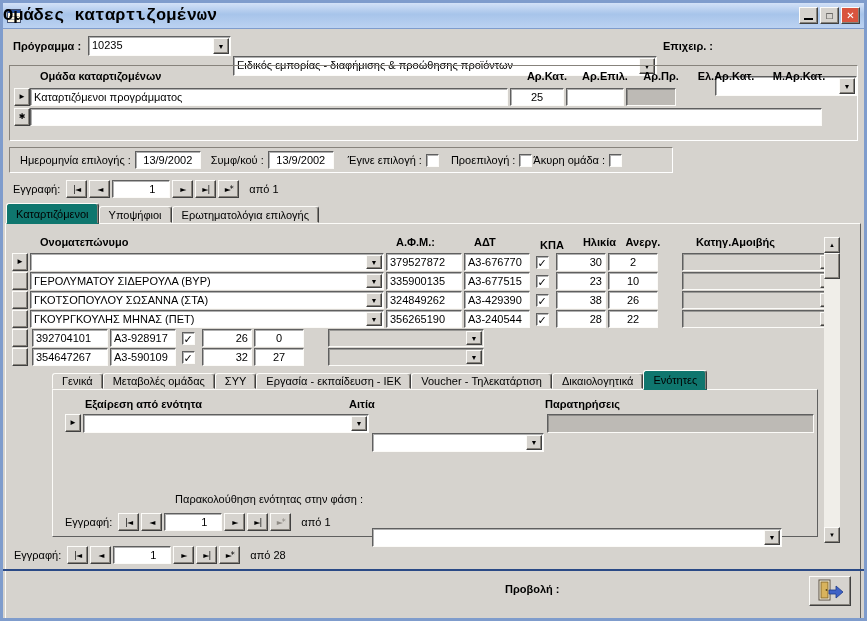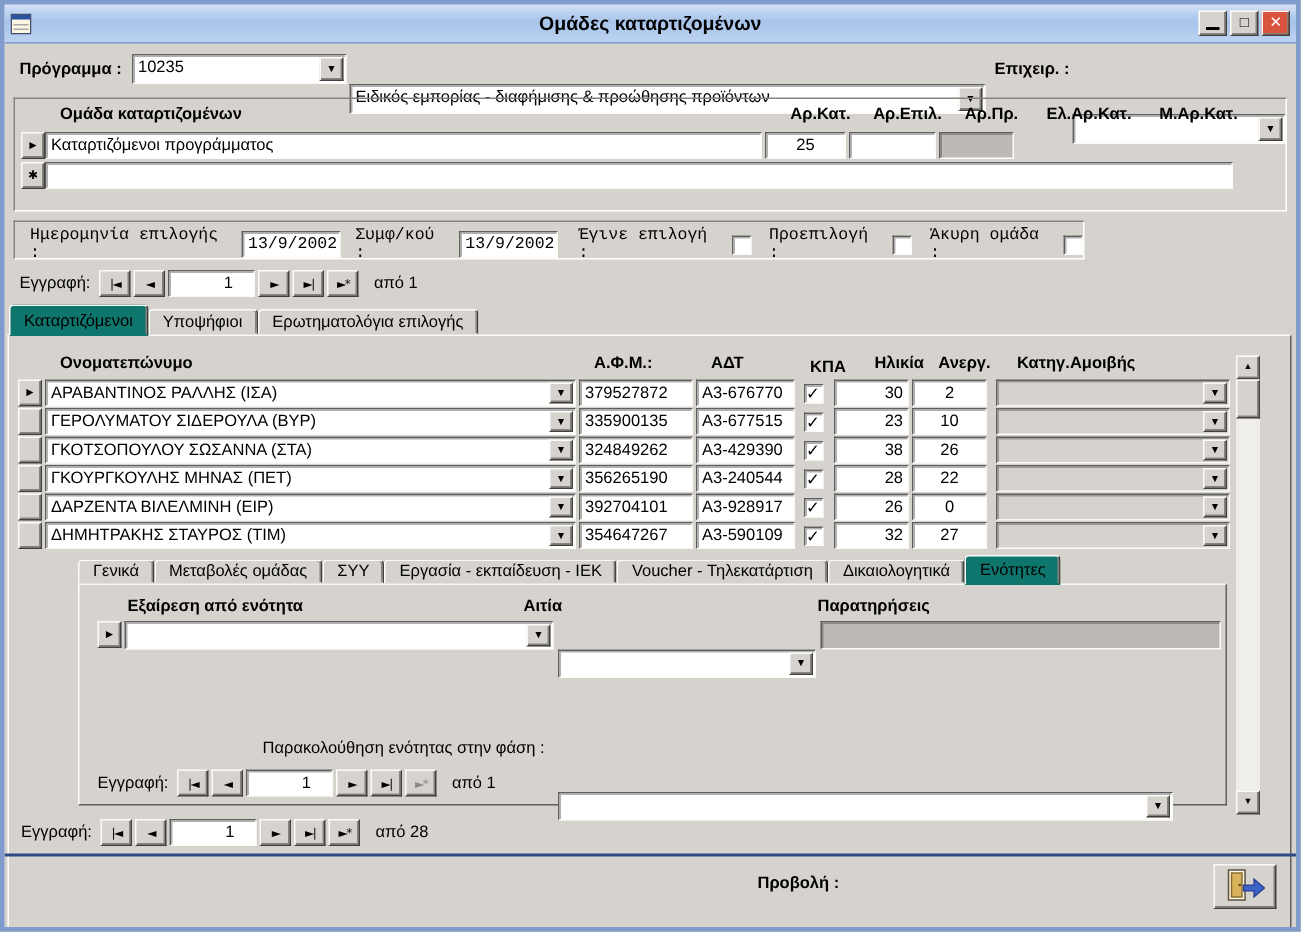--- a/index.html
+++ b/index.html
@@ -19,21 +19,21 @@
              box-shadow:inset -1px -1px 0 #87837c; box-sizing:border-box; }
   .etched { border:1px solid; border-color:#87837c #fff #fff #87837c; box-sizing:border-box; }
   .panel  { background:#d6d3ce; border:1px solid; border-color:#fcfbf8 #5f5f5f #5f5f5f #fcfbf8; box-sizing:border-box; }
   .grayf  { background:#bdbab5 !important; }
 
   
   .titlebar { position:absolute; left:0; top:0; width:861px; height:26px;
     background:linear-gradient(to bottom,#d3e1f7,#a7c4ea 45%,#bcd2f1);
     border-bottom:1px solid #7f9ccc;
     display:flex; align-items:center; padding:0 4px; box-sizing:border-box; }
-  .title-text { position:absolute; left:0; right:0; text-align:center; font-weight:bold; font-size:13px; }
+  .title-text { position:absolute; left:0; right:0; text-align:left; font-weight:bold; font-size:17px;font-family:Liberation Mono, monospace; }
   .win-icon { width:16px; height:16px; display:flex; align-items:center; }
   .win-buttons { margin-left:auto; display:flex; z-index:2; }
   .win-btn { width:19px; height:17px; margin-left:2px; background:#d6d3ce;
     border:1px solid; border-color:#fcfbf8 #404040 #404040 #fcfbf8; box-shadow:inset -1px -1px 0 #87837c;
     display:flex; align-items:center; justify-content:center; font-size:10px; position:relative; box-sizing:border-box; }
   .win-btn.close { background:#d9543e; color:#fff; font-weight:bold; }
   .minbar { position:absolute; left:4px; bottom:3px; width:9px; height:2px; background:#000; }
 
   
   .field { height:18px; padding:2px 3px 0; font-size:11px; white-space:nowrap; overflow:hidden; box-sizing:border-box; }
@@ -81,21 +81,21 @@
   
   .t-row { display:flex; align-items:flex-start; height:19px; }
   .t-sel { width:18px; }
   .t-name { width:354px; height:18px; }
   .t-afm { width:76px; margin-left:2px; }
   .t-adt { width:66px; margin-left:2px; }
   .t-kpa { width:24px; display:flex; justify-content:center; align-items:center; height:18px; }
   .t-kpa .checkbox { margin-left:0; }
   .t-age { width:50px; margin-left:2px;text-align:right; }
   .t-unemp { width:50px; margin-left:2px; }
-  .t-pay { width:156px; margin-left:6px; height:18px; }
+  .t-pay { width:156px; margin-left:24px; height:18px; }
   .th { font-weight:bold; padding-top:1px; }
 
   
   .scrollbar { position:absolute; width:16px; background:#f0eee9; }
   .sb-btn { position:absolute; left:0; width:16px; height:16px; display:flex; align-items:center; justify-content:center; }
   .sb-btn .arr { font-size:6px; }
   .sb-thumb { position:absolute; left:0; width:16px; }
 </style>
 </head>
 <body>
@@ -166,31 +166,31 @@
       <div class="field sunken g-arpr center grayf"></div>
     </div>
     <div class="g-row abs" style="left:4px; top:42px;">
       <div class="rec-sel raisedb">
           <span>✱</span>
         </div>
       <div class="field sunken" style="width:792px;"></div>
     </div>
   </div>
 
-  <div class="abs etched" style="left:6px; top:144px; width:714px; height:26px;font-family:Liberation Mono, monospace;">
+  <div class="abs etched" style="left:6px; top:144px; width:664px; height:26px;">
     <div class="hflex abs" style="left:10px; top:3px;">
       <span>Ημερομηνία επιλογής :</span>
       <span class="field sunken center" style="width:66px; margin-left:4px;">13/9/2002</span>
       <span style="margin-left:10px;">Συμφ/κού :</span>
       <span class="field sunken center" style="width:66px; margin-left:4px;">13/9/2002</span>
       <span style="margin-left:14px;">Έγινε επιλογή :</span>
       <span class="checkbox sunken"></span>
       <span style="margin-left:12px;">Προεπιλογή :</span>
       <span class="checkbox sunken"></span>
-      <span style="margin-left:12px;">Άκυρη ομάδα :</span>
+      <span style="margin-left:1px;">Άκυρη ομάδα :</span>
       <span class="checkbox sunken"></span>
     </div>
   </div>
 
   <div class="navbar abs" style="left:10px; top:177px;">
     <span class="nav-label">Εγγραφή:</span>
     <span class="nav-btn raisedb">|◄</span>
     <span class="nav-btn raisedb">◄</span>
     <span class="nav-box sunken">1</span>
     <span class="nav-btn raisedb">►</span>
@@ -225,21 +225,20 @@
     </div>
 
     <div class="abs" style="left:6px; top:29px;" id="trainee-rows">
   <div class="t-row">
     <div class="t-sel">
             <div class="rec-sel raisedb" style="width:16px;">
               <span>►</span>
             </div>
           </div>
     <div class="combo sunken t-name">
-      <span class="combo-text">ΑΡΑΒΑΝΤΙΝΟΣ ΡΑΛΛΗΣ (ΙΣΑ)</span>
       <span class="combo-btn raisedb">
               <span class="arr">▼</span>
             </span>
     </div>
     <div class="field sunken t-afm">379527872</div>
     <div class="field sunken t-adt">Α3-676770</div>
     <div class="t-kpa">
             <span class="checkbox sunken"><span>✓</span></span>
           </div>
     <div class="field sunken t-age center">30</div>
@@ -332,26 +331,20 @@
             </span>
     </div>
   </div>
 
   <div class="t-row">
     <div class="t-sel">
             <div class="rec-sel raisedb" style="width:16px;">
               <span></span>
             </div>
           </div>
-    <div class="combo sunken t-name">
-      <span class="combo-text">ΔΑΡΖΕΝΤΑ ΒΙΛΕΛΜΙΝΗ (ΕΙΡ)</span>
-      <span class="combo-btn raisedb">
-              <span class="arr">▼</span>
-            </span>
-    </div>
     <div class="field sunken t-afm">392704101</div>
     <div class="field sunken t-adt">Α3-928917</div>
     <div class="t-kpa">
             <span class="checkbox sunken"><span>✓</span></span>
           </div>
     <div class="field sunken t-age center">26</div>
     <div class="field sunken t-unemp center">0</div>
     <div class="combo t-pay" style="background:#d6d3ce; border:1px solid; border-color:#5f5f5f #fcfbf8 #fcfbf8 #5f5f5f; box-shadow:inset 1px 1px 0 rgba(80,80,80,.45); box-sizing:border-box;">
       <span class="combo-text"></span>
       <span class="combo-btn raisedb">
@@ -359,26 +352,20 @@
             </span>
     </div>
   </div>
 
   <div class="t-row">
     <div class="t-sel">
             <div class="rec-sel raisedb" style="width:16px;">
               <span></span>
             </div>
           </div>
-    <div class="combo sunken t-name">
-      <span class="combo-text">ΔΗΜΗΤΡΑΚΗΣ ΣΤΑΥΡΟΣ (ΤΙΜ)</span>
-      <span class="combo-btn raisedb">
-              <span class="arr">▼</span>
-            </span>
-    </div>
     <div class="field sunken t-afm">354647267</div>
     <div class="field sunken t-adt">Α3-590109</div>
     <div class="t-kpa">
             <span class="checkbox sunken"><span>✓</span></span>
           </div>
     <div class="field sunken t-age center">32</div>
     <div class="field sunken t-unemp center">27</div>
     <div class="combo t-pay" style="background:#d6d3ce; border:1px solid; border-color:#5f5f5f #fcfbf8 #fcfbf8 #5f5f5f; box-shadow:inset 1px 1px 0 rgba(80,80,80,.45); box-sizing:border-box;">
       <span class="combo-text"></span>
       <span class="combo-btn raisedb">

